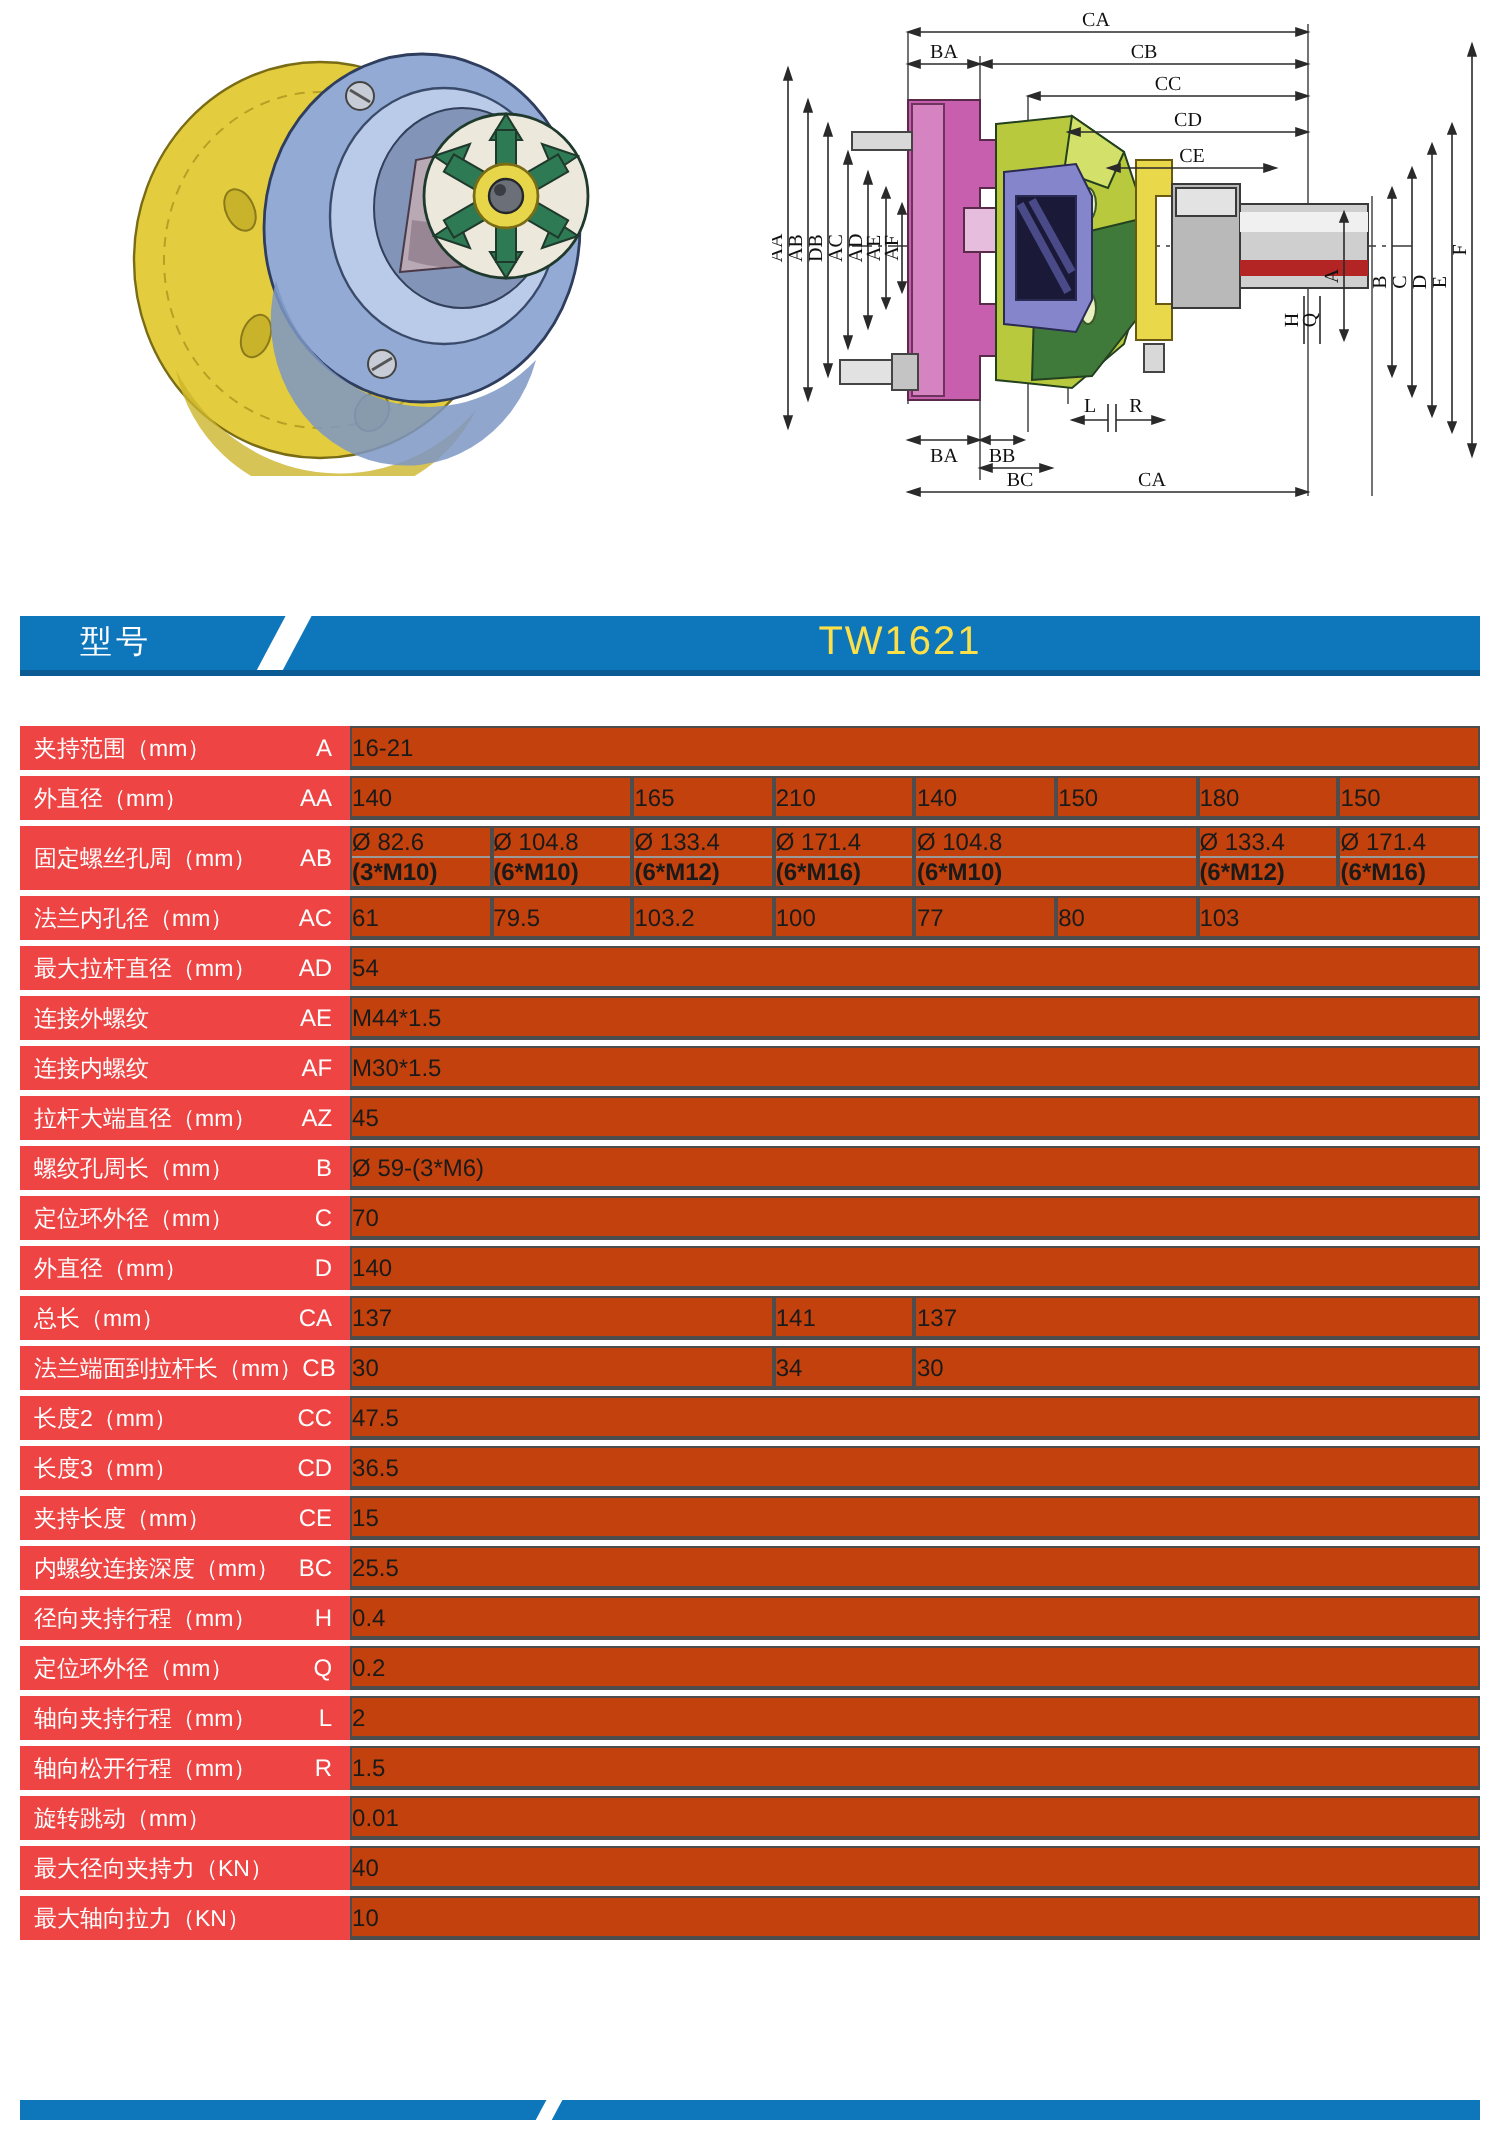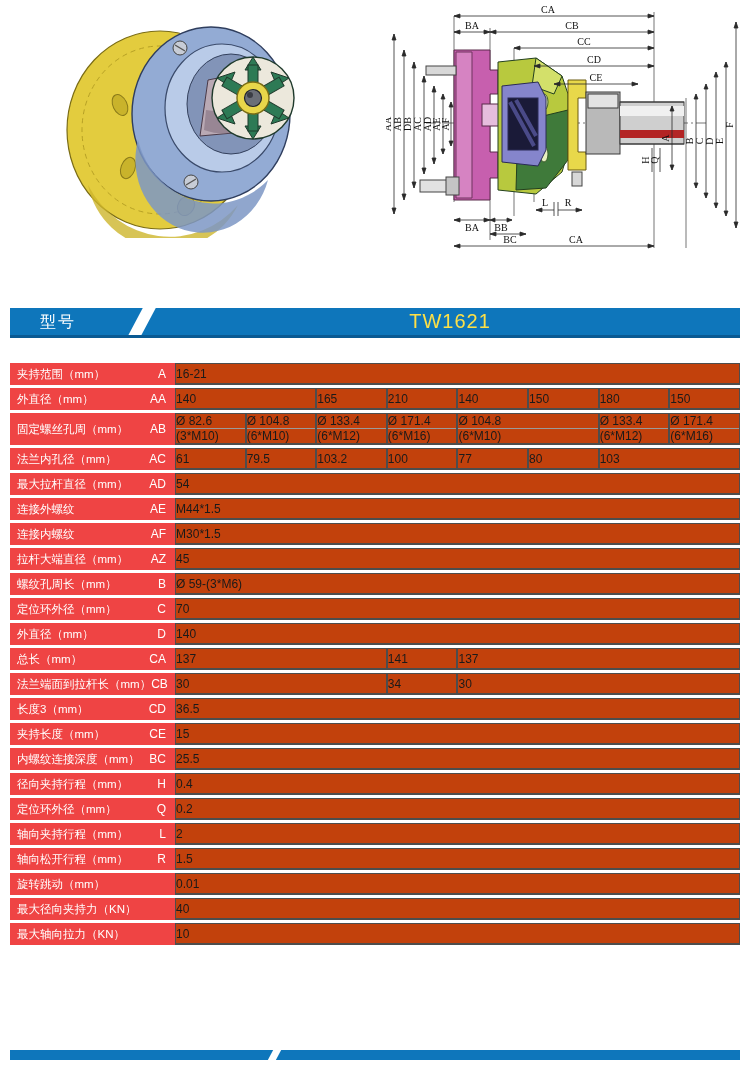--- a/index.html
+++ b/index.html
@@ -17,21 +17,21 @@
   .model-value{position:absolute;left:150px;top:0;width:580px;height:27px;line-height:27px;text-align:center;color:#fde047;font-size:20px;letter-spacing:1px;}
 
   
   #spec-table{position:absolute;left:10px;top:360px;width:730px;border-collapse:separate;border-spacing:0 3px;table-layout:fixed;}
   #spec-table td{padding:0;font-size:12px;vertical-align:middle;height:19px;}
   td.lbl{background:#ef4444;color:#fff;}
   td.lbl .in{display:flex;justify-content:space-between;align-items:center;padding:0 9px 0 7px;height:100%;}
   td.lbl .lname{white-space:nowrap;font-size:11.5px;}
   td.lbl .lcode{font-size:12px;white-space:nowrap;}
   td.val{background:#c2410c;border:1px solid #4d4d4d;border-bottom-width:2px;text-align:left;color:#1a1a1a;}
-  td.val .sub2{border-top:1px solid #9a9a9a;}
+  td.val .sub2{border-top:1px solid #9a9a9a;font-weight:bold;}
   tr.tall td{height:41px;}
 
   
   .bottom-bar{left:10px;top:1050px;width:730px;height:10px;background:#0e76bb;overflow:hidden;}
   .bottom-bar .slash{position:absolute;left:260px;top:-4px;width:8px;height:20px;background:#fff;transform:skewX(-28deg);}
 
   svg text{font-family:"Liberation Serif","DejaVu Serif",serif;}
 </style>
 </head>
 <body>
@@ -402,20 +402,29 @@
             <span class="lcode">CB</span>
           </div>
         </td>
         <td class="val" colspan="3">30</td>
         <td class="val" colspan="1">34</td>
         <td class="val" colspan="4">30</td>
       </tr>
       <tr>
         <td class="lbl">
           <div class="in">
+            <span class="lname">长度2（mm）</span>
+            <span class="lcode">CC</span>
+          </div>
+        </td>
+        <td class="val" colspan="8">47.5</td>
+      </tr>
+      <tr>
+        <td class="lbl">
+          <div class="in">
             <span class="lname">长度3（mm）</span>
             <span class="lcode">CD</span>
           </div>
         </td>
         <td class="val" colspan="8">36.5</td>
       </tr>
       <tr>
         <td class="lbl">
           <div class="in">
             <span class="lname">夹持长度（mm）</span>

